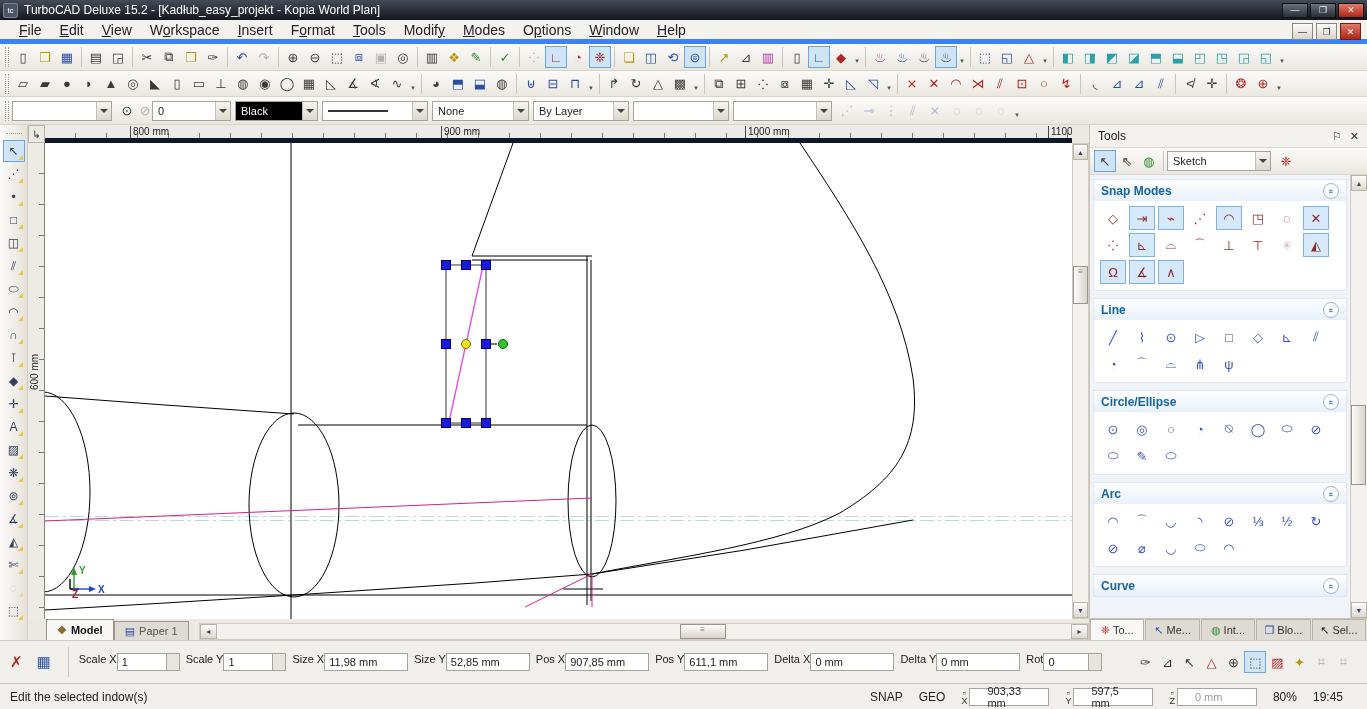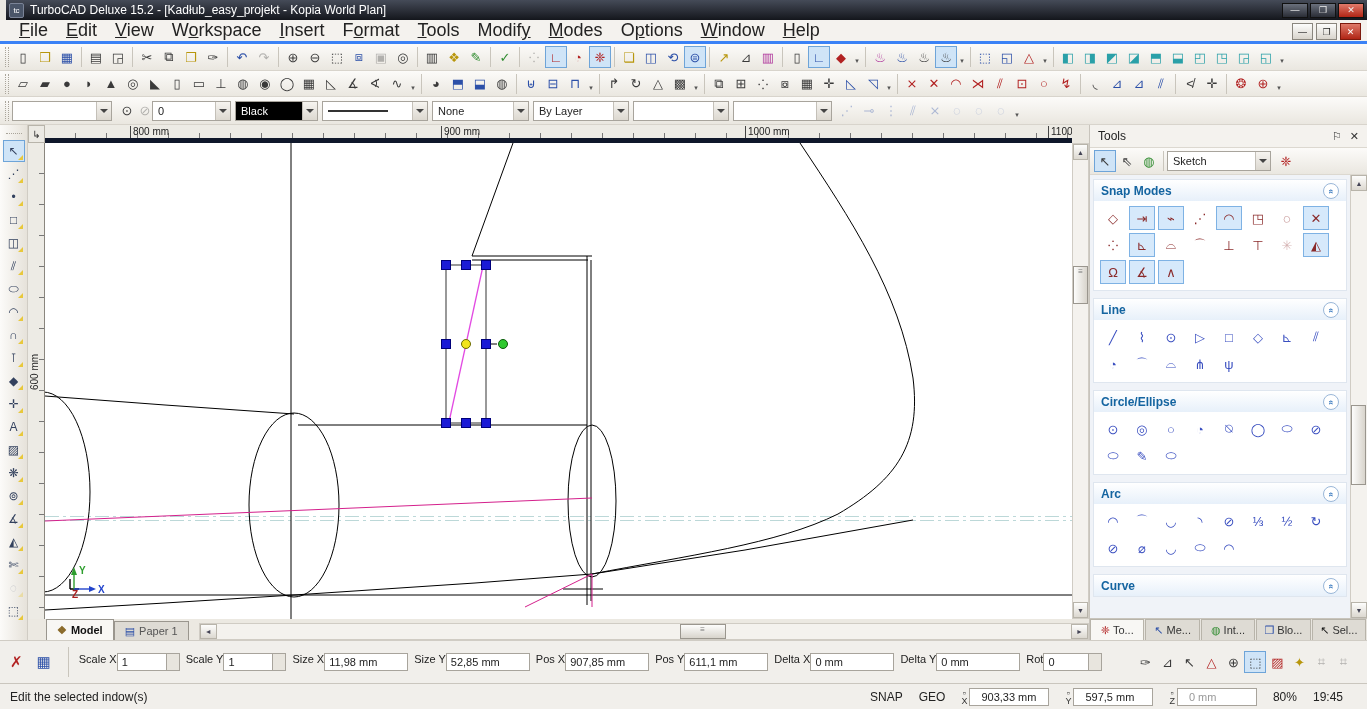--- a/index.html
+++ b/index.html
@@ -2,30 +2,30 @@
 <html><head>
 <meta charset="utf-8">
 <style>
   html,body{margin:0;padding:0;background:#555;}
   *{box-sizing:border-box;}
   .win{position:relative;width:1367px;height:709px;background:#ece9e2;overflow:hidden;
        font-family:"Liberation Sans",sans-serif;font-size:11px;color:#222;}
   
   .titlebar{position:absolute;left:0;top:0;right:0;height:20px;
     background:linear-gradient(#454b58,#14161c);color:#fff;display:flex;align-items:center;
-    padding:0 3px;gap:6px;font-size:12px;margin-left:6px;}
+    padding:0 3px;gap:6px;font-size:12px;}
   .appico{width:15px;height:15px;background:#4a5568;border:1px solid #7b8497;color:#fff;
     font-size:8px;display:flex;align-items:center;justify-content:center;border-radius:2px;}
   .wbtns{margin-left:auto;display:flex;gap:2px;}
   .wbtn{width:26px;height:15px;background:linear-gradient(#6a707c,#2a2d36);border:1px solid #111;
     color:#eee;font-size:9px;display:flex;align-items:center;justify-content:center;}
   .wbtn.close{background:linear-gradient(#e07a6a,#b02515);}
   
   .menubar{position:absolute;left:0;top:20px;right:0;height:24px;background:#f4f2ee;
-    border-bottom:3px solid #3b82f6;display:flex;align-items:center;padding-left:10px;font-size:18px;}
+    border-bottom:5px solid #3b82f6;display:flex;align-items:center;padding-left:10px;font-size:14px;}
   .menu-item{padding:3px 9px;}
   .mdiburtons{margin-left:auto;display:flex;gap:3px;margin-right:4px;}
   .mdibtn{width:21px;height:17px;border:1px solid #8a867e;background:linear-gradient(#fdfdfc,#d8d4cc);
     font-size:9px;display:flex;align-items:center;justify-content:center;}
   .mdibtn.close{color:#fff;background:linear-gradient(#e07a6a,#b02515);border-color:#7d1a0e;}
   
   .tbrow{position:absolute;left:0;right:0;display:flex;align-items:center;
     background:linear-gradient(#fcfbf9,#eae7e0);border-bottom:1px solid #d8d4cc;padding-left:2px;overflow:hidden;}
   #tb1{top:44px;height:27px;} #tb2{top:71px;height:26px;} #prop{top:97px;height:28px;}
   .tbtn{width:22px;height:22px;flex:none;display:flex;align-items:center;justify-content:center;
@@ -139,21 +139,21 @@
   .spin{width:13px;height:18px;border:1px solid #a8a49c;border-left:none;background:#e8e5de;
     display:flex;flex-direction:column;align-items:center;justify-content:center;font-size:5px;color:#444;line-height:4px;}
   .insp .icons{display:flex;align-items:center;margin-left:26px;}
   
   .status{position:absolute;left:0;right:0;bottom:0;height:26px;background:#f1efeb;
     border-top:1px solid #cac6be;display:flex;align-items:center;padding:0 10px;font-size:12px;}
   .stext{flex:1;}
   .sitem{margin:0 8px;}
   .cgroup{display:flex;align-items:center;margin:0 8px;gap:2px;}
   .cico{font-size:9px;color:#333;line-height:8px;text-align:center;}
-  .cbox{width:80px;height:18px;border:1px solid #a8a49c;background:#fff;padding:0 11px;
+  .cbox{width:80px;height:18px;border:1px solid #a8a49c;background:#fff;padding:0 17px;
     display:flex;align-items:center;font-size:11px;}
   .cbox.d{color:#999;}
   svg text{font-family:"Liberation Sans",sans-serif;}
 </style>
 </head>
 <body>
 
 <div class="win">
 
   <div class="titlebar">

